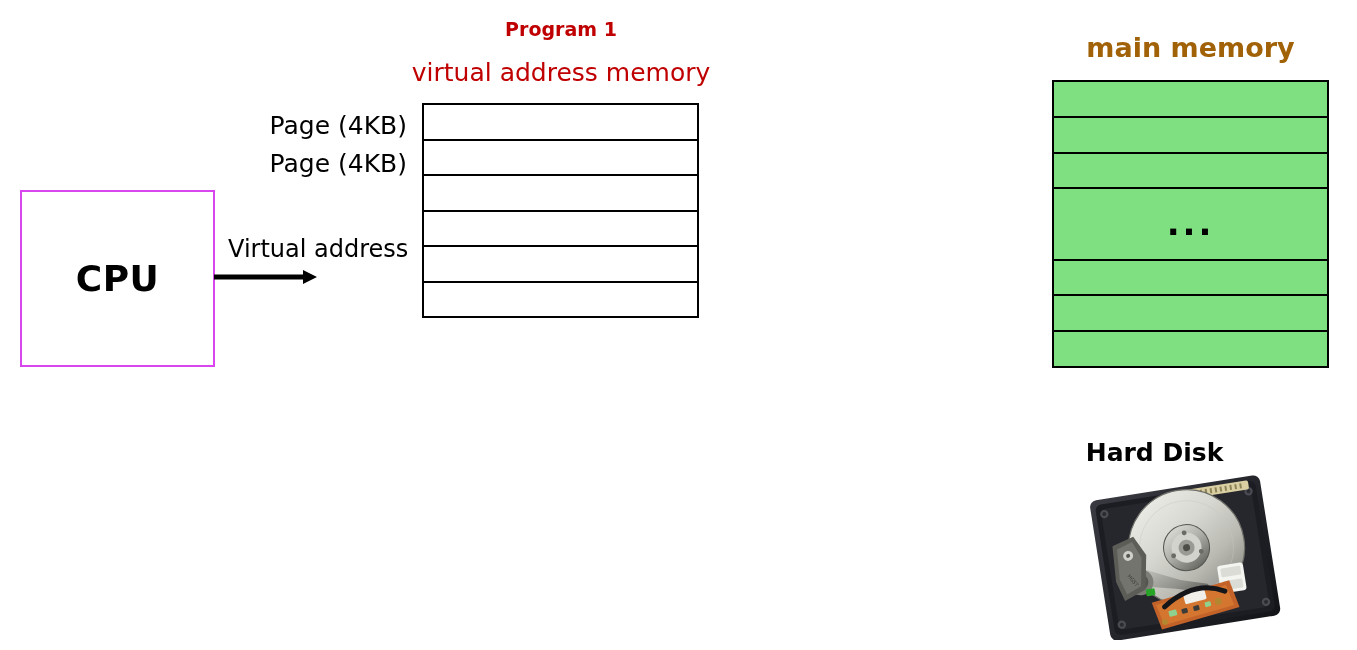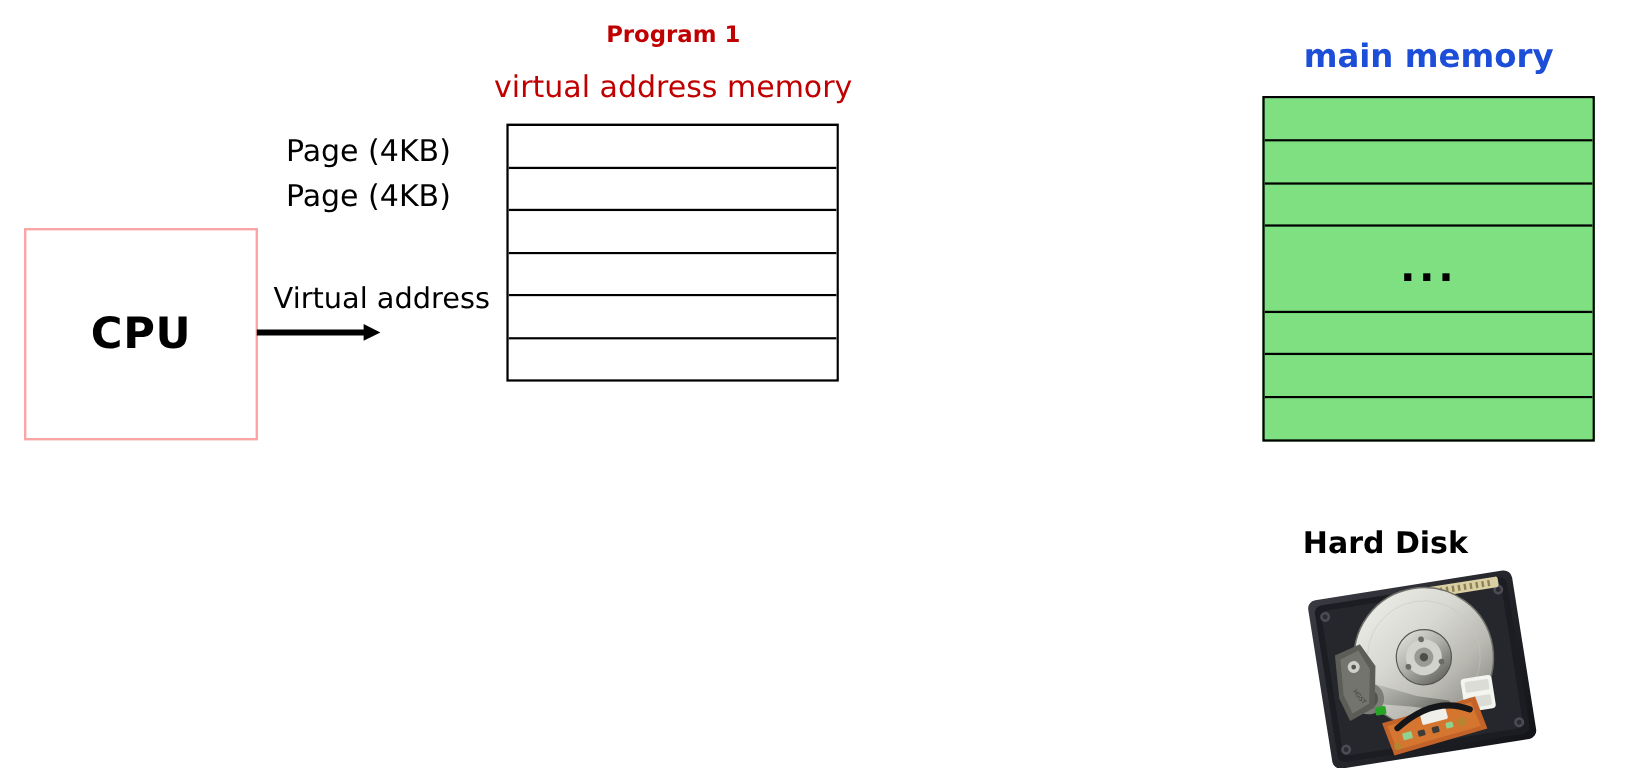--- a/index.html
+++ b/index.html
@@ -52,33 +52,33 @@
     box-sizing: border-box;
     background: #ffffff;
   }
   .vas-row:last-child { border-bottom: none; }
 
   
   .page-label {
     font-size: 25px;
     font-weight: normal;
     color: #000000;
-    text-align: center;
+    text-align: right;
     white-space: nowrap;
     width: 200px;
     left: 207px;
   }
   #page-label-0 { top: 111px; }
   #page-label-1 { top: 149px; }
 
   
   #cpu-box {
     left: 20px; top: 190px;
     width: 195px; height: 177px;
-    border: 2px solid #fca5a5;
+    border: 2px solid #d946ef;
     box-sizing: border-box;
     background: #ffffff;
     display: flex;
     align-items: center;
     justify-content: center;
   }
   #cpu-label {
     font-size: 36px;
     font-weight: bold;
     letter-spacing: 0.5px;
@@ -99,21 +99,21 @@
     width: 105px; height: 30px;
     z-index: 3;
   }
 
   
   #main-memory-title {
     left: 1052px; top: 32px; width: 277px;
     text-align: center;
     font-size: 27px;
     font-weight: bold;
-    color: #1d4ed8;
+    color: #a16207;
     white-space: nowrap;
   }
   #main-memory-block {
     left: 1052px; top: 80px;
     width: 277px; height: 288px;
     border: 2px solid #000000;
     box-sizing: border-box;
     display: flex;
     flex-direction: column;
     background: #7FE081;

